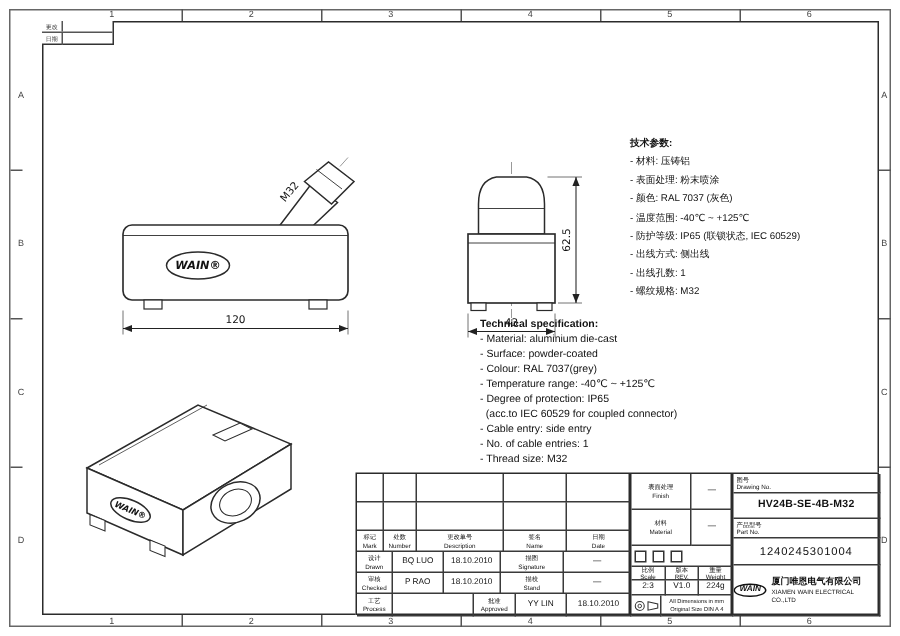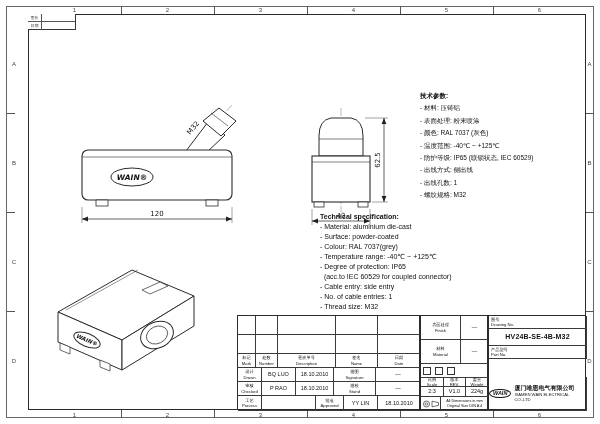--- a/index.html
+++ b/index.html
@@ -291,20 +291,21 @@
     <div class="cell" style="left:20px;top:81px;width:48px;height:14px;font-size:3.8px;">All Dimensions in mm
 Original Size DIN A 4</div>
   </div>
 
   <div class="tb" style="left:488px;top:315px;width:98px;height:95px;">
     <div class="cell left" style="left:0;top:0;width:98px;height:13px;">图号
 Drawing No.</div>
     <div class="cell big" style="left:0;top:13px;width:98px;height:17px;">HV24B-SE-4B-M32</div>
     <div class="cell left" style="left:0;top:30px;width:98px;height:13px;">产品型号
 Part No.</div>
+    <div class="cell num" style="left:0;top:43px;width:98px;height:18px;">1240245301004</div>
     <div class="cell" style="left:0;top:61px;width:98px;height:34px;">
       <span class="brand-oval">WAIN</span>
       <span class="company-col">
         <span class="company-cn">厦门唯恩电气有限公司</span>
         <span class="company-en">XIAMEN WAIN ELECTRICAL CO.,LTD</span>
       </span>
     </div>
   </div>
 
 </div>

